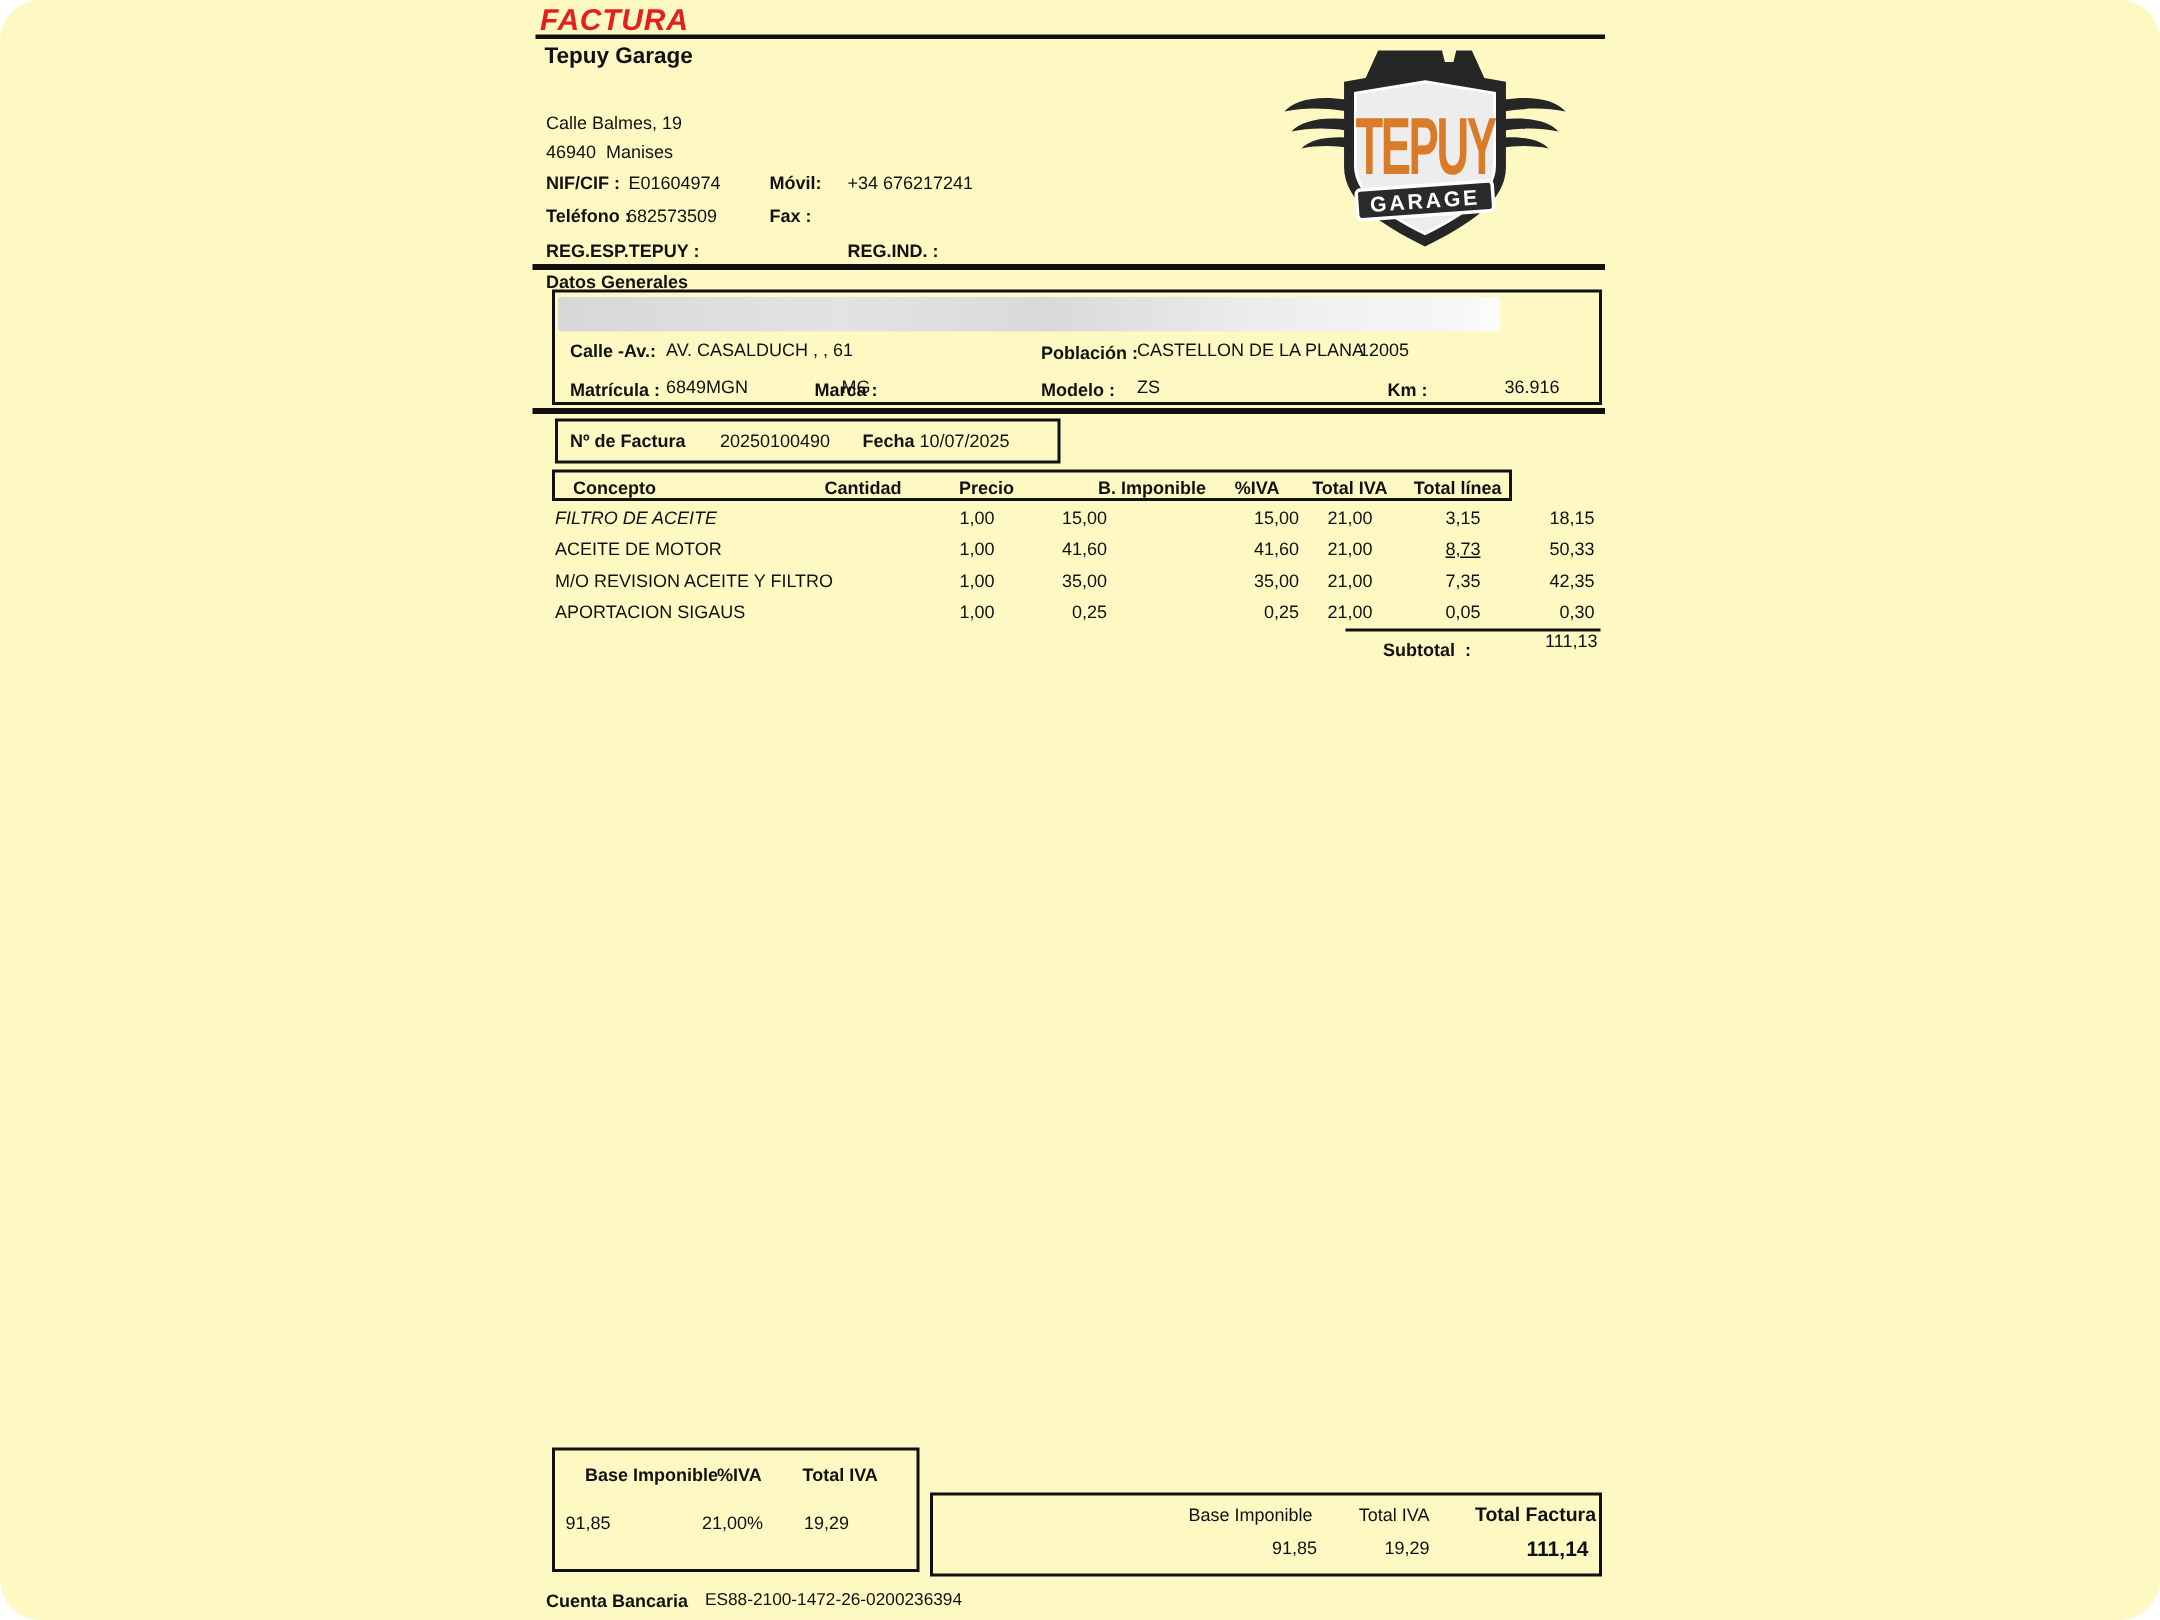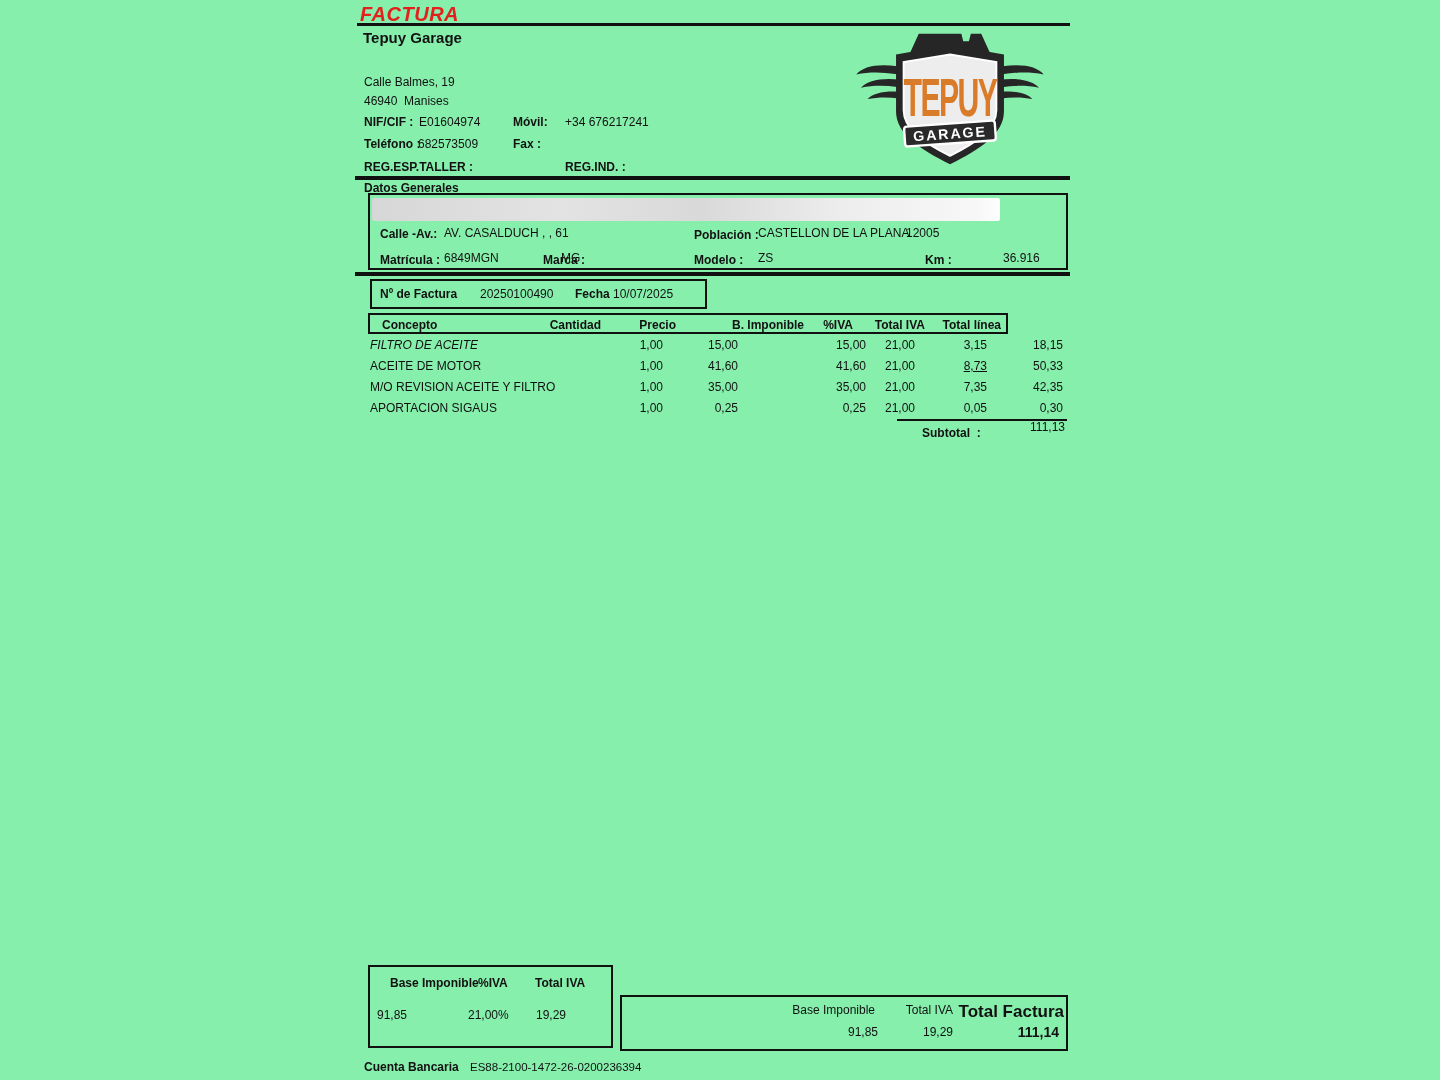--- a/index.html
+++ b/index.html
@@ -1,19 +1,19 @@
 <!DOCTYPE html>
 <html><head>
 <meta charset="utf-8">
 <style>
   html,body{margin:0;padding:0;background:#ffffff;}
   .page{
-    position:relative;width:1440px;height:1080px;background:#86efac;
+    position:relative;width:1440px;height:1080px;background:#fef9c3;
     font-family:"Liberation Sans","DejaVu Sans",sans-serif;
-    font-size:12px;color:#111;overflow:hidden;
+    font-size:12px;color:#111;overflow:hidden;border-radius:27px;
   }
   .abs{position:absolute;white-space:pre;}
   .b{font-weight:bold;}
   .title{
     font-size:20px;font-weight:bold;font-style:italic;color:#e41f1c;letter-spacing:.5px;
   }
   .hline{position:absolute;background:#111;}
   .box{position:absolute;border:2px solid #111;box-sizing:border-box;background:transparent;}
   .redacted{
     position:absolute;border-radius:2px;
@@ -63,21 +63,21 @@
 
   <div class="abs b" style="left:364px;top:115px;">NIF/CIF :</div>
   <div class="abs" style="left:419px;top:115px;">E01604974</div>
   <div class="abs b" style="left:513px;top:115px;">Móvil:</div>
   <div class="abs" style="left:565px;top:115px;">+34 676217241</div>
 
   <div class="abs b" style="left:364px;top:137px;">Teléfono :</div>
   <div class="abs" style="left:418px;top:137px;">682573509</div>
   <div class="abs b" style="left:513px;top:137px;">Fax :</div>
 
-  <div class="abs b" style="left:364px;top:160px;">REG.ESP.TALLER :</div>
+  <div class="abs b" style="left:364px;top:160px;">REG.ESP.TEPUY :</div>
   <div class="abs b" style="left:565px;top:160px;">REG.IND. :</div>
 
   <div class="hline" style="left:355px;top:176px;width:715px;height:4px;"></div>
 
   <div class="abs b" style="left:364px;top:181px;">Datos Generales</div>
   <div class="box" style="left:368px;top:193px;width:700px;height:77px;"></div>
   <div class="redacted" style="left:372px;top:198px;width:628px;height:23px;"></div>
 
   <div class="abs b" style="left:380px;top:227px;">Calle -Av.:</div>
   <div class="abs" style="left:444px;top:226px;text-align:center;">AV. CASALDUCH , , 61</div>
@@ -158,21 +158,21 @@
     <span class="cell b" style="left:108px;top:9px;">%IVA</span>
     <span class="cell b" style="left:165px;top:9px;">Total IVA</span>
     <span class="cell" style="left:7px;top:41px;">91,85</span>
     <span class="cell" style="left:98px;top:41px;">21,00%</span>
     <span class="cell" style="left:166px;top:41px;">19,29</span>
   </div>
 
   <div class="box" style="left:620px;top:995px;width:448px;height:56px;">
     <span class="cell" style="right:191px;top:6px;">Base Imponible</span>
     <span class="cell" style="right:113px;top:6px;">Total IVA</span>
-    <span class="cell b" style="right:2px;top:5px;font-size:17px;">Total Factura</span>
+    <span class="cell b" style="right:2px;top:5px;font-size:13px;">Total Factura</span>
     <span class="cell" style="right:188px;top:28px;">91,85</span>
     <span class="cell" style="right:113px;top:28px;">19,29</span>
     <span class="cell b" style="right:7px;top:27px;font-size:14px;">111,14</span>
   </div>
 
   <div class="abs b" style="left:364px;top:1060px;">Cuenta Bancaria</div>
   <div class="abs" style="left:470px;top:1061px;font-size:11.5px;">ES88-2100-1472-26-0200236394</div>
 
 </div>
 

